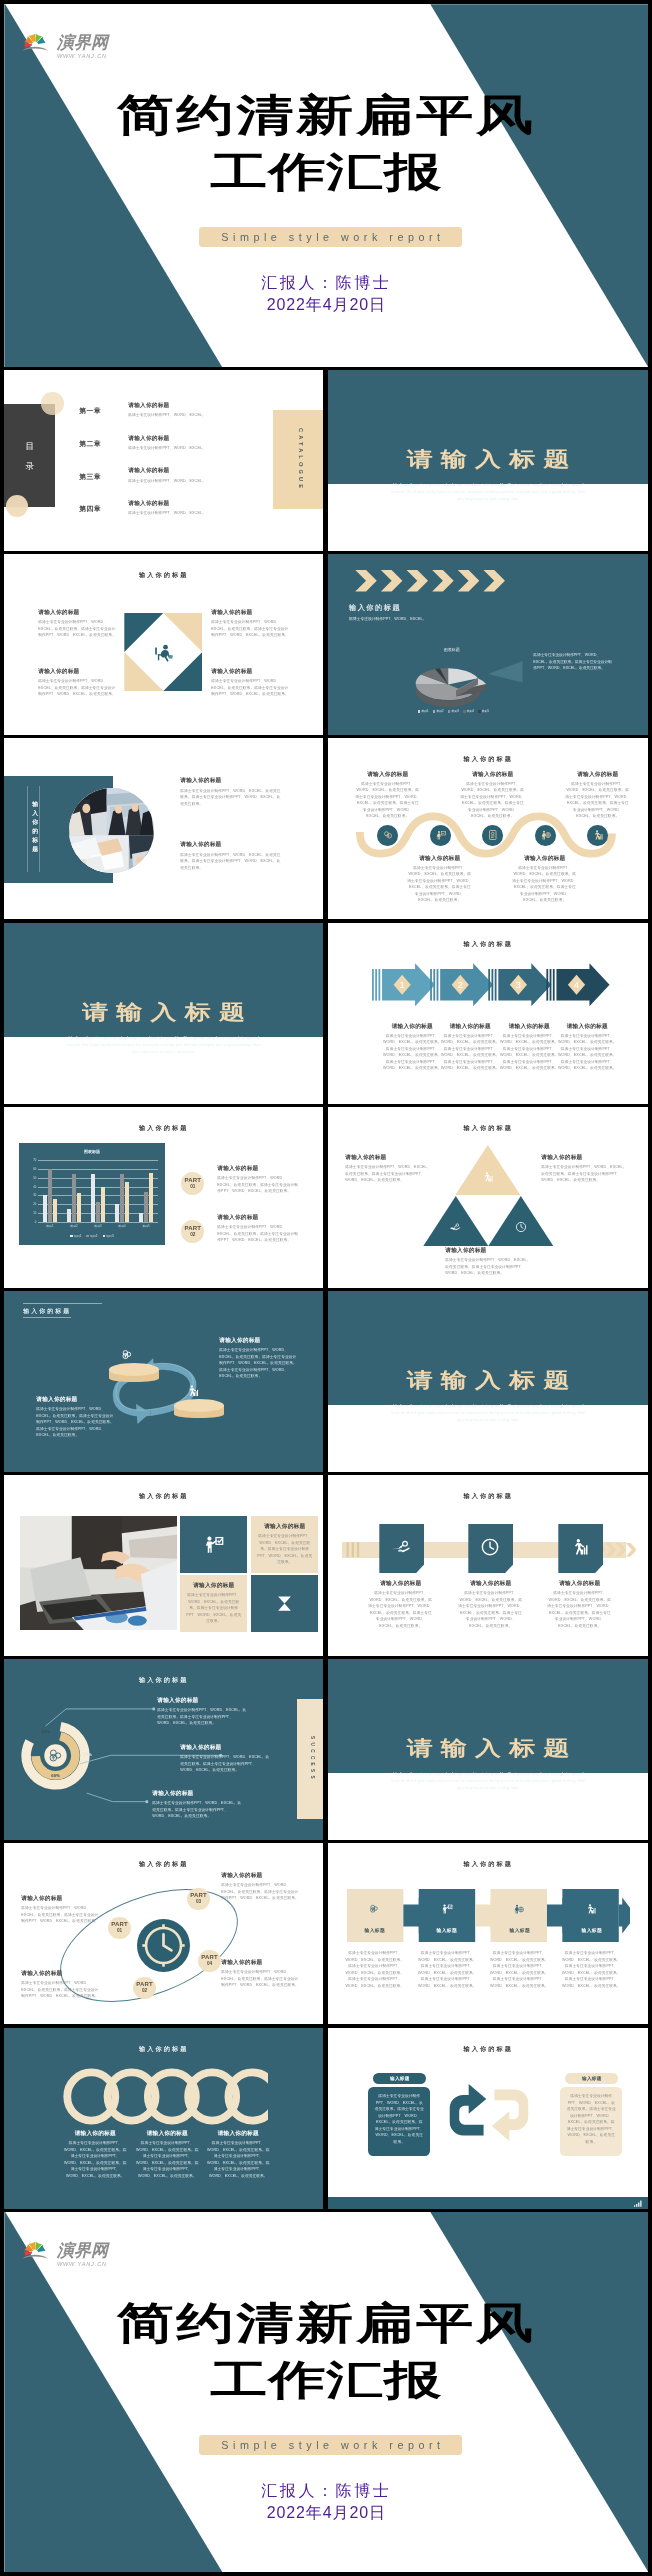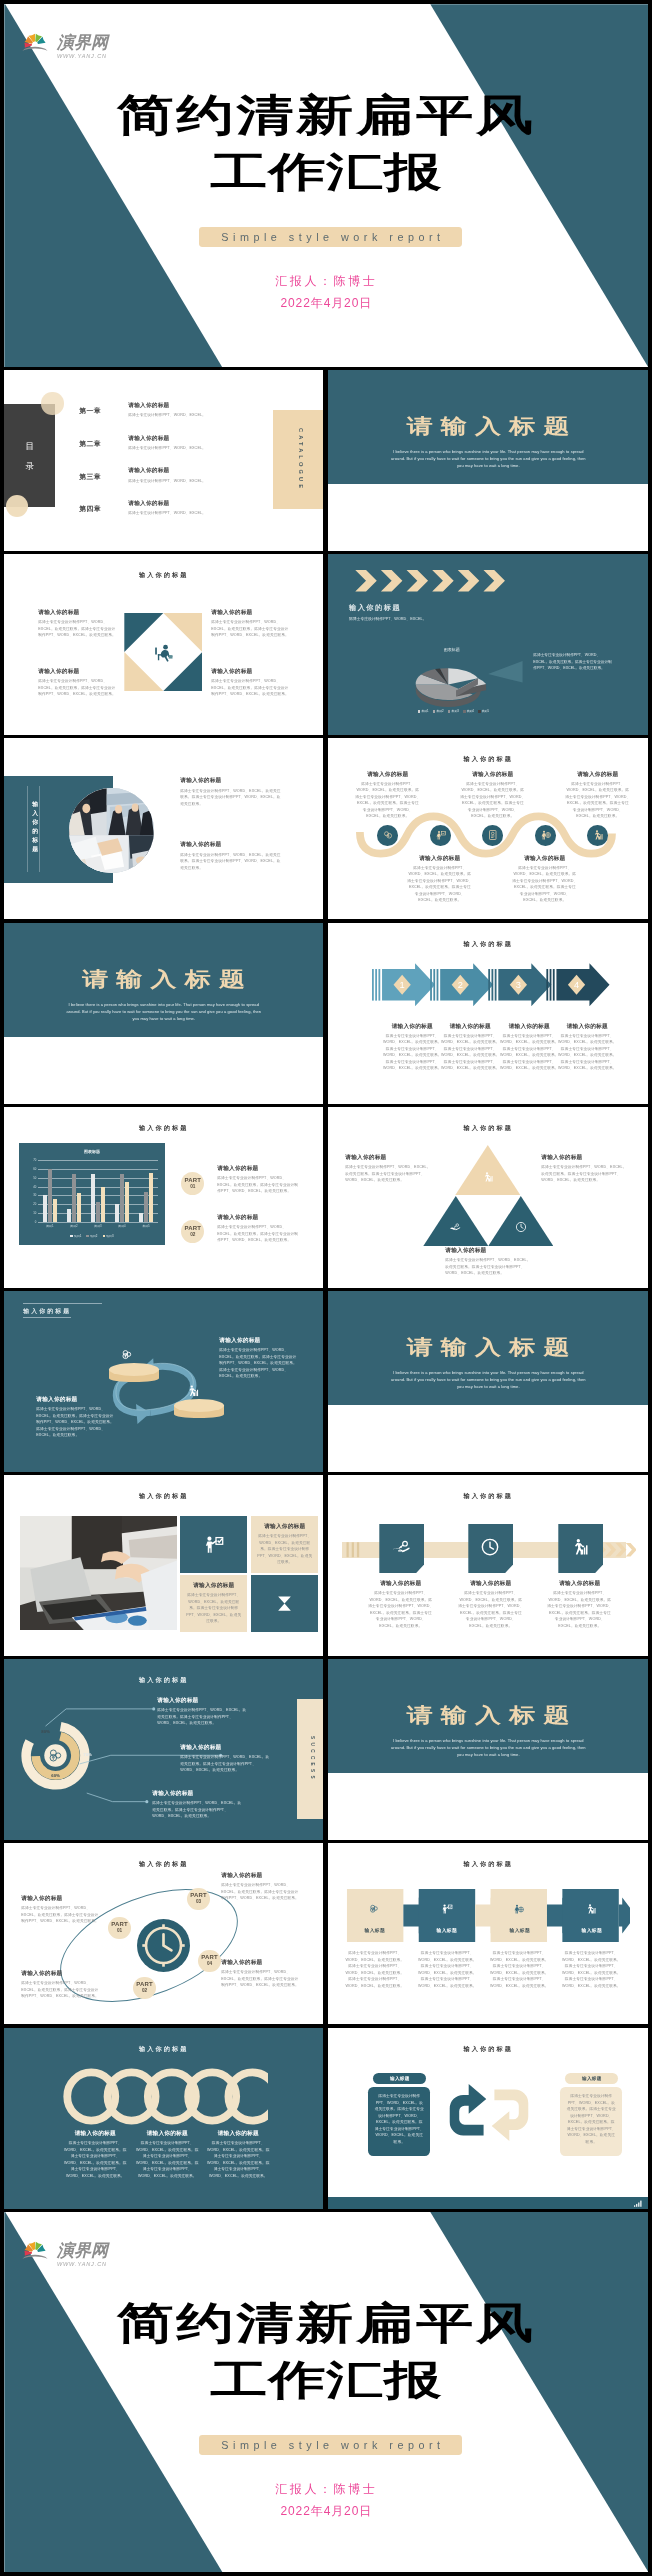--- a/index.html
+++ b/index.html
@@ -24,21 +24,21 @@
   .logo-url{font-size:5.5px;color:#a5a5a5;letter-spacing:0.9px;line-height:6.9px;margin-top:0.9px;}
   .cov-title{position:absolute;left:0;right:0;text-align:center;color:#000;font-weight:900;
       white-space:nowrap;}
   .cov-t1{top:96px;font-size:57px;line-height:41px;letter-spacing:2.9px;
       transform:scaleY(0.76);transform-origin:center top;}
   .cov-t2{top:153px;font-size:57px;line-height:40px;letter-spacing:0.9px;
       transform:scaleY(0.72);transform-origin:center top;}
   .cov-sub{position:absolute;left:195px;top:223px;width:263px;height:20px;background:#EFD7B0;
       border-radius:3.4px;color:#5d6b70;font-size:10.8px;letter-spacing:4.5px;
       display:flex;align-items:center;justify-content:center;box-sizing:border-box;padding-left:4.3px;}
-  .cov-meta{position:absolute;left:0;right:0;text-align:center;color:#ec4899;font-size:12px;}
+  .cov-meta{position:absolute;left:0;right:0;text-align:center;color:#4c1d95;font-size:16px;}
   .cov-m1{top:269px;letter-spacing:2.6px;}
   .cov-m2{top:291px;letter-spacing:0.9px;}
 
   
   .grid{position:absolute;left:4.3px;top:370px;width:644px;height:1838px;}
   .sl{position:absolute;width:319px;height:181px;background:#fff;overflow:hidden;}
   .cl{left:0;} .cr{left:324px;width:320px;}
   .r0{top:0}.r1{top:184px}.r2{top:368px}.r3{top:553px}.r4{top:737px}
   .r5{top:921px}.r6{top:1105px}.r7{top:1289px}.r8{top:1473px}.r9{top:1658px}
   .dk{background:#356373;}
@@ -279,21 +279,21 @@
   .cd{position:absolute;width:62px;height:69px;border-radius:5.2px;box-sizing:border-box;
       padding:6px 6px 0;text-align:center;}
   .cd-l{left:40px;top:59px;background:#2C5F70;}
   .cd-r{left:232px;top:59px;background:#F3E7D1;}
   .rcy{position:absolute;left:120px;top:52px;width:82px;height:65px;}
   .foot-bar{position:absolute;left:0;bottom:0;width:100%;height:12px;background:#2C5F70;}
   .sig{position:absolute;right:5.2px;bottom:1.7px;width:9.5px;height:6.9px;}
 
   
   .sec-band{position:absolute;left:0;top:0;width:100%;height:114px;background:#356373;
-      padding-top:47px;box-sizing:border-box;}
+      padding-top:80px;box-sizing:border-box;}
   .sec-band .eng{margin:9.5px auto 0;width:196px;}
   .bigt{font-size:26px;line-height:22.4px;color:#EFD7B0;font-weight:900;letter-spacing:8.2px;
       text-align:center;transform:scaleY(.78);transform-origin:center top;padding-left:7.7px;}
 </style>
 </head>
 <body>
 
 <div class="page">
 
   <div class="cover cover-top">

